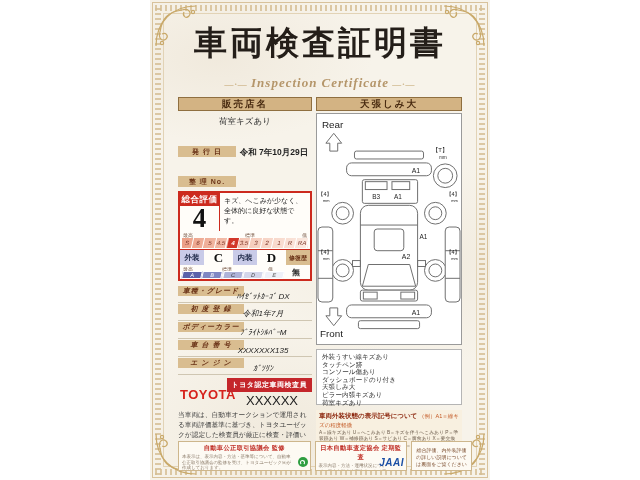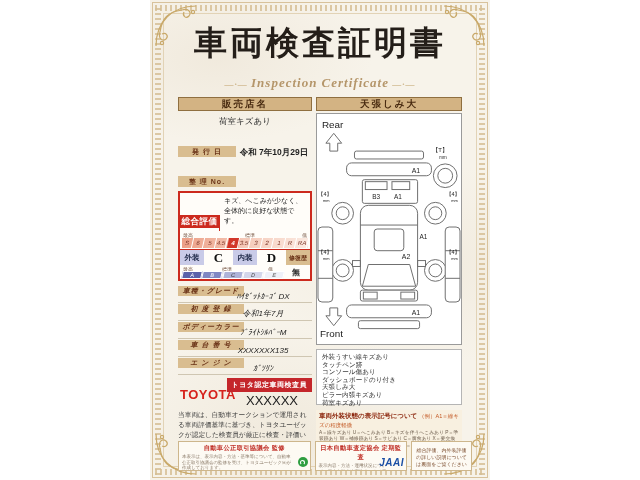--- a/index.html
+++ b/index.html
@@ -51,21 +51,21 @@
 
   .dealer-name { height:15px; margin-top:2px; text-align:center; font-size:8.5px; color:#2c2c2c; line-height:17px; }
   .kv { position:relative; height:12px; margin-top:18px; }
   .kv .lbl { position:absolute; left:0; top:0; width:58px; height:11px; line-height:11px; }
   .kv .val { position:absolute; left:58px; right:0; top:0; text-align:center;
              font-size:8.5px; font-weight:bold; color:#1f1f1f; line-height:12px; }
 
   
   .overall { margin-top:3px; border:2px solid #cc2a1e; background:#fffdf9; }
   .orow1 { display:flex; height:38px; }
-  .ohead-col { width:40px; border-right:1.5px solid #cc2a1e; display:flex; flex-direction:column;margin-top:22px; }
+  .ohead-col { width:40px; border-right:1.5px solid #cc2a1e; display:flex; flex-direction:column; }
   .ohead { background:#cc2a1e; color:#fff; font-size:8.5px; font-weight:bold;
            text-align:center; height:13px; line-height:13px; letter-spacing:.5px; }
   .oscore { flex:1; font-family:"Liberation Serif", serif; font-weight:bold; font-size:27px;
             text-align:center; line-height:25px; color:#111; }
   .ocomment { flex:1; padding:3px 4px; font-size:7px; line-height:1.45; color:#222; }
   .oscale { position:relative; height:18px; background:#fffdf9; }
   .tinylab { position:absolute; font-size:5px; color:#7a5a48; top:1px; line-height:6px; }
   .oscale .tinylab.a{left:3px;} .oscale .tinylab.b{left:50%;} .oscale .tinylab.c{right:3px;}
   .cells { position:absolute; left:2px; right:2px; top:7px; height:10px; display:flex;
            background:linear-gradient(90deg,#ec9f86,#f6cdbd 55%,#fbe9e0); }

